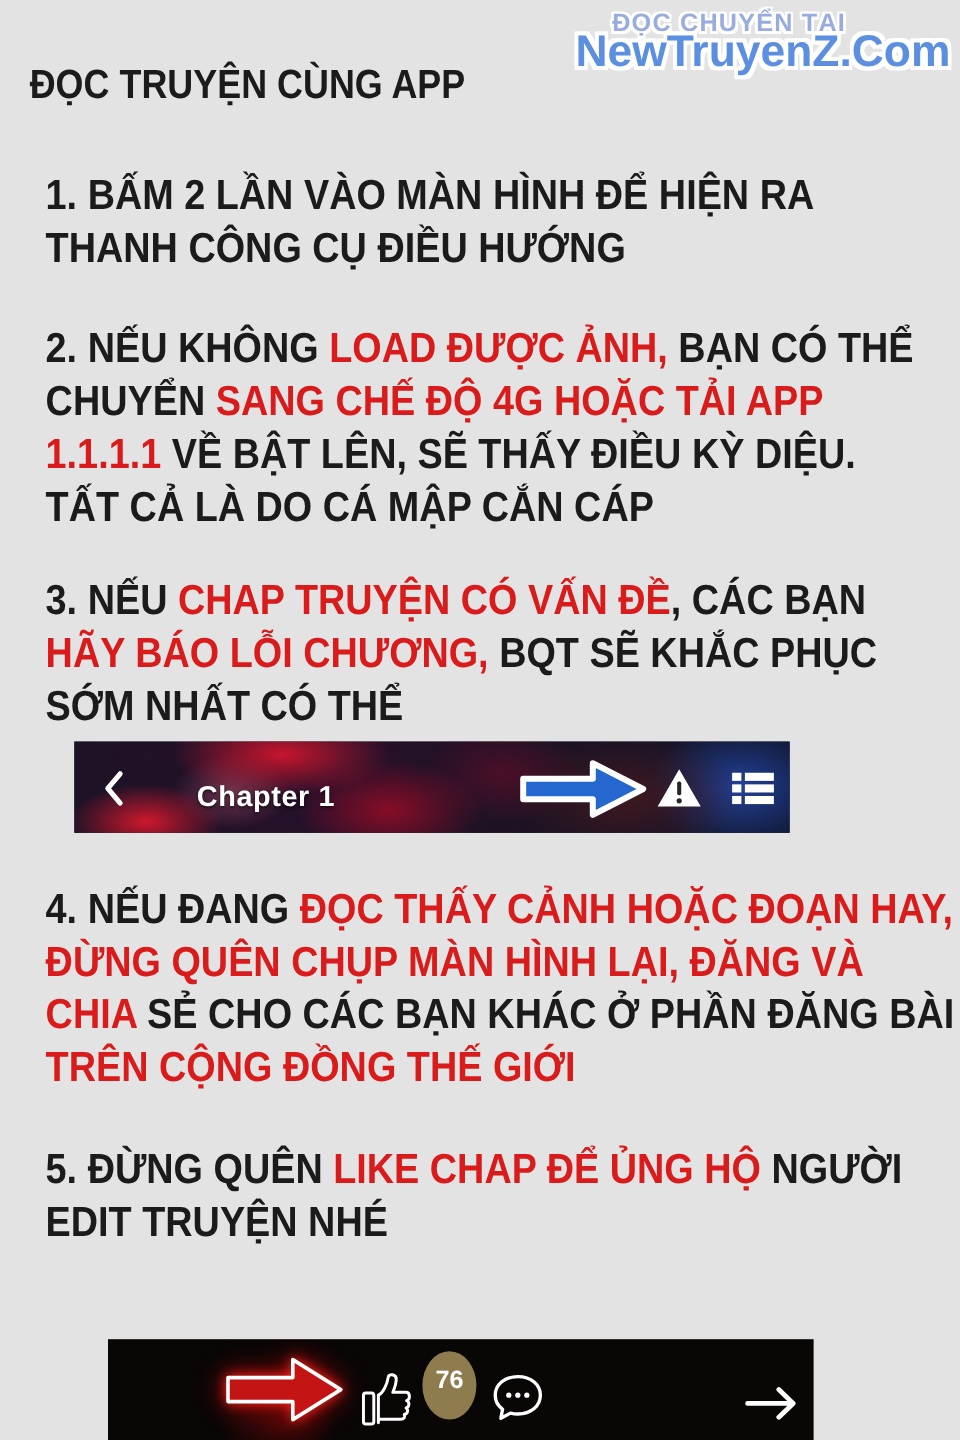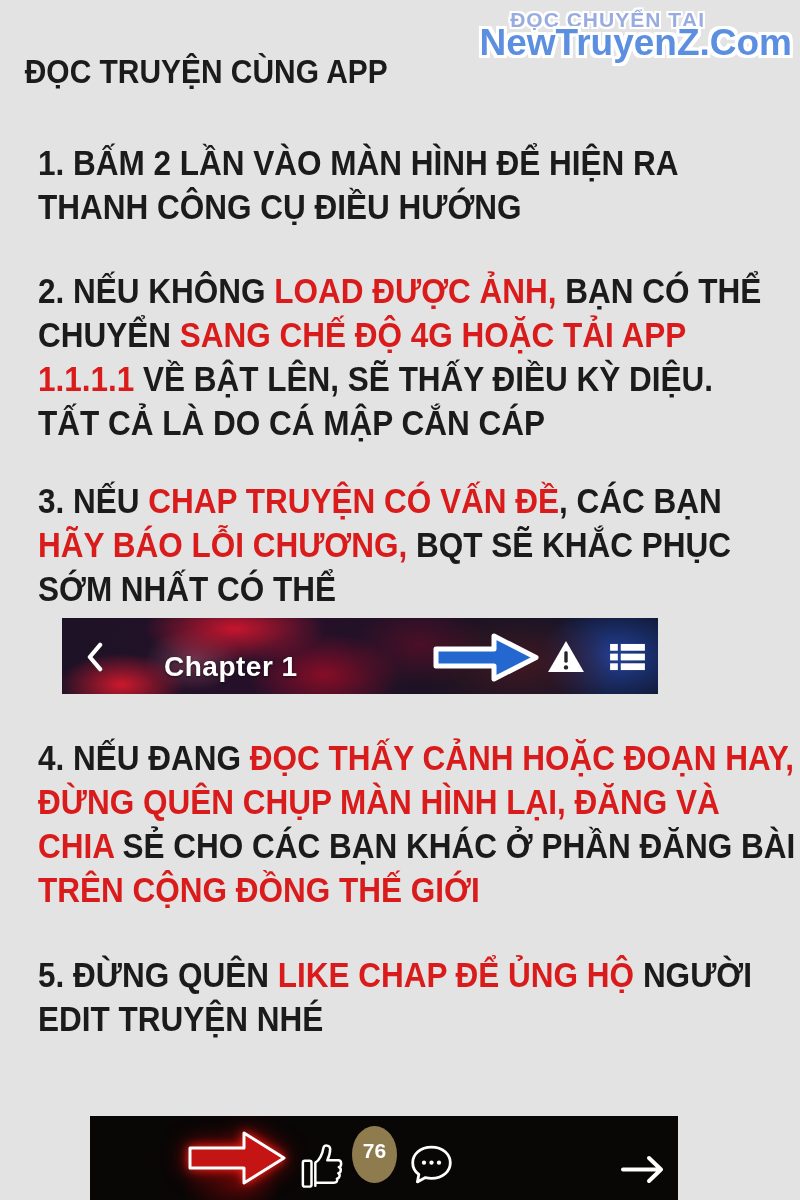--- a/index.html
+++ b/index.html
@@ -57,21 +57,21 @@
       radial-gradient(110px 60px at 44% 75%, rgba(160,12,38,.8), transparent 70%),
       radial-gradient(70px 45px at 22% 55%, rgba(255,120,150,.35), transparent 70%),
       radial-gradient(90px 55px at 60% 35%, rgba(80,15,40,.9), transparent 75%),
       radial-gradient(130px 70px at 77% 60%, rgba(66,24,32,.95), transparent 75%),
       radial-gradient(110px 75px at 93% 50%, rgba(35,70,165,.9), transparent 70%),
       linear-gradient(100deg,#1d1226,#26102a 38%,#1a1322 68%,#0f1630);
   }
   .chapter-bar .back-chevron{position:absolute;left:24px;top:24px;width:17px;height:30px;}
   .chapter-bar .chapter-title{
     position:absolute;left:102px;top:33px;
-    font-size:28px;font-weight:bold;color:#fff;letter-spacing:.5px;
+    font-size:24px;font-weight:bold;color:#fff;letter-spacing:.5px;
     text-shadow:0 1px 3px rgba(0,0,0,.6);
   }
   .chapter-bar .blue-arrow{position:absolute;left:370px;top:13px;width:108px;height:53px;}
   .chapter-bar .warning{position:absolute;left:485px;top:22px;width:38px;height:34px;}
   .chapter-bar .menu{position:absolute;left:548px;top:25px;width:35px;height:29px;}
 
   
   .bottom-bar{
     position:absolute;left:90px;top:1069px;width:588px;height:102px;overflow:hidden;
     background-color:#090606;

